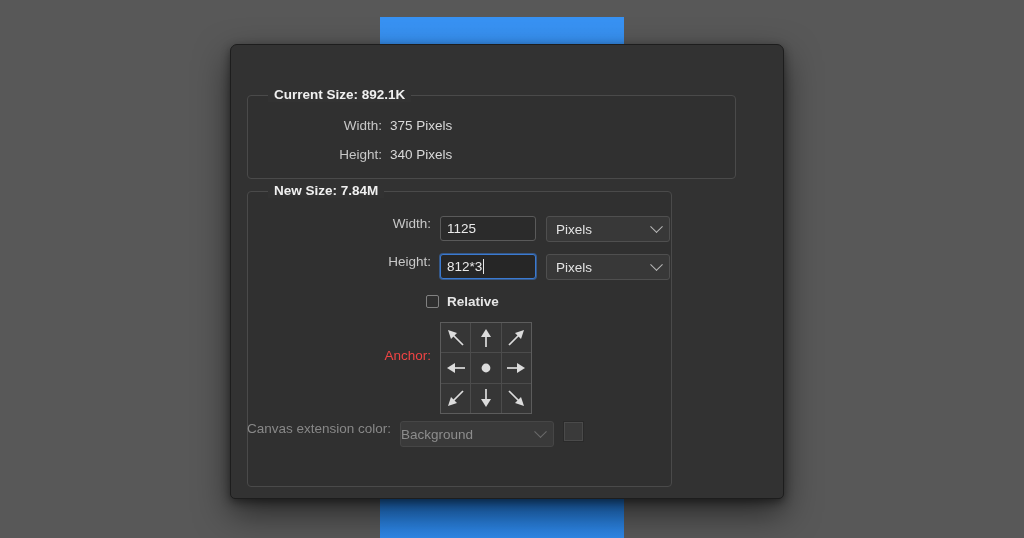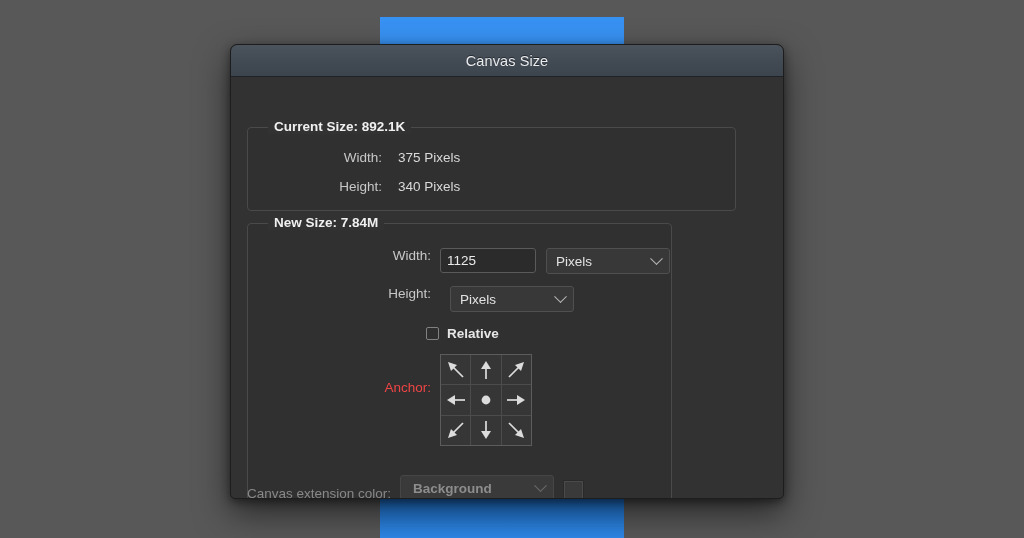--- a/index.html
+++ b/index.html
@@ -62,21 +62,21 @@
   }
   #group-current { left: 16px; top: 50px; width: 489px; height: 84px; }
   #group-new     { left: 16px; top: 146px; width: 425px; height: 296px; }
 
   
   .row { display: flex; align-items: flex-start; }
   .lbl {
     color: #c8c8c8; font-size: 13.5px; text-align: right;
     width: 142px; padding-right: 8px;
   }
-  .val { color: #d9d9d9; font-size: 13.5px; margin-left: 8px; }
+  .val { color: #d9d9d9; font-size: 13.5px; }
 
   #cur-w { position: absolute; left: 0; top: 22px; width: 100%; }
   #cur-h { position: absolute; left: 0; top: 51px; width: 100%; }
 
   
   #new-w { position: absolute; left: 0; top: 24px; width: 100%; }
   #new-h { position: absolute; left: 0; top: 62px; width: 100%; }
   .nlbl {
     color: #c8c8c8; font-size: 13.5px; text-align: right;
     width: 192px; padding-right: 9px;
@@ -146,33 +146,32 @@
     border: 1px solid #5c5c5c;
   }
   .anchor-cell {
     background: #363636;
     display: flex; align-items: center; justify-content: center;
   }
   .anchor-cell svg { display: block; }
 
   
   #ext-row {
-    position: absolute; left: 16px; top: 398px;
-    display: flex; align-items: flex-end;
+    position: absolute; left: 16px; top: 376px;
+    display: flex; align-items: flex-start;
   }
   #ext-label { color: #888888; font-size: 13.5px; margin-right: 9px; }
   #ext-select {
     width: 154px; height: 26px;
     background: #3a3a3a;
     border: 1px solid #464646;
     border-radius: 3px;
     color: #8d8d8d; font-size: 13.5px;
     display: flex; align-items: center; justify-content: space-between;
-    padding: 0 8px 0 12px;
-    font-weight: bold;
+    padding: 0 8px 0 0;
   }
   #ext-select .chev { border-color: #6a6a6a; }
   #ext-swatch {
     width: 21px; height: 21px;
     margin-left: 9px;
     background: #3a3a3a;
     border: 1px solid #2a2a2a;
     box-shadow: inset 0 0 0 1px #4a4a4a;
   }
 
@@ -192,23 +191,20 @@
 </style>
 </head>
 <body>
 
 <div id="backdrop">
   <div id="canvas-rect"></div>
 </div>
 
 <div id="dialog">
 
-  <div id="titlebar">
-    <span id="title-text">Canvas Size</span>
-  </div>
 
   <div id="body">
 
     <div class="group" id="group-current">
       <div class="group-legend">Current Size: 892.1K</div>
 
       <div class="row" id="cur-w">
         <span class="lbl">Width:</span>
         <span class="val">375 Pixels</span>
       </div>
@@ -228,20 +224,24 @@
           <span>1125</span>
         </div>
         <div class="selectbox">
           <span>Pixels</span>
           <span class="chev"></span>
         </div>
       </div>
 
       <div class="row" id="new-h">
         <span class="nlbl">Height:</span>
+        <div class="textfield focused">
+          <span>812*3</span>
+            <span class="caret"></span>
+        </div>
         <div class="selectbox">
           <span>Pixels</span>
           <span class="chev"></span>
         </div>
       </div>
 
       <div id="relative-row">
         <span class="checkbox"></span>
         <span id="relative-label">Relative</span>
       </div>

